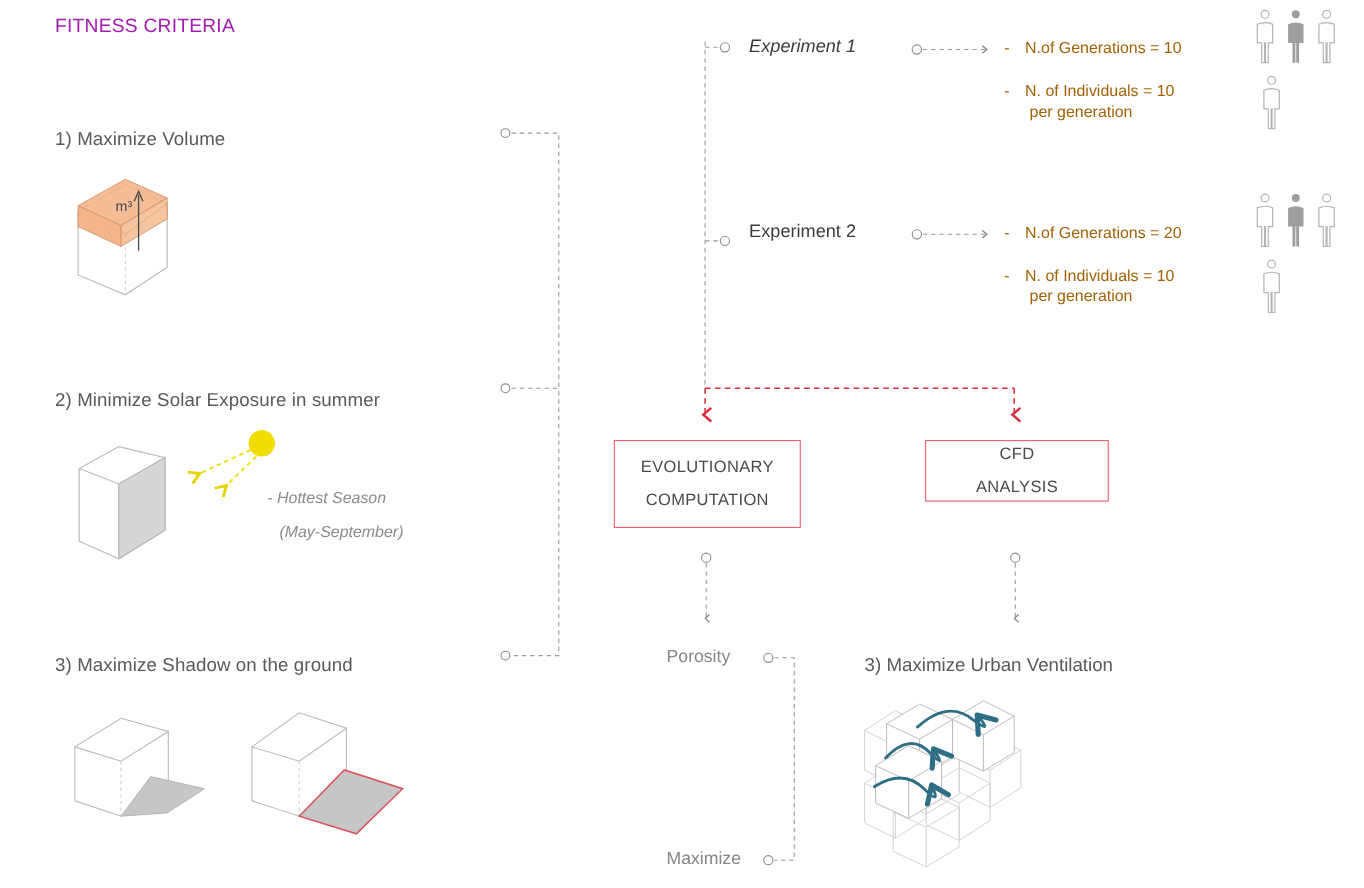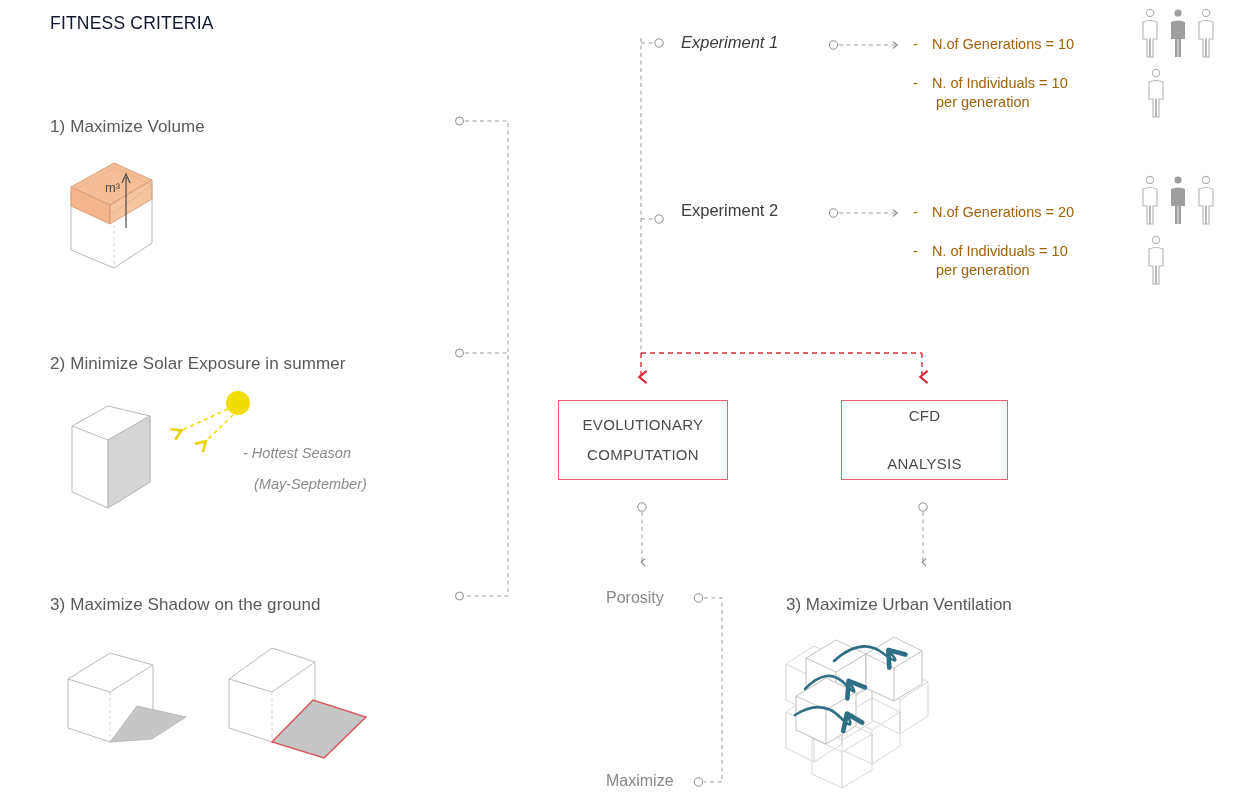--- a/index.html
+++ b/index.html
@@ -2,21 +2,21 @@
 <html><head>
 <meta charset="utf-8">
 <style>
   html,body{margin:0;padding:0;background:#ffffff;}
   body{
     width:1240px;height:807px;position:relative;overflow:hidden;
     font-family:"Liberation Sans","DejaVu Sans",sans-serif;
     background:#fff;
   }
   .t-title{
-    position:absolute;left:50px;top:13px;font-size:17.5px;color:#0f172a;
+    position:absolute;left:50px;top:13px;font-size:17.5px;color:#a21caf;
     letter-spacing:.2px;white-space:nowrap;text-align:right;
   }
   .t-crit{
     position:absolute;font-size:17px;color:#59595a;white-space:nowrap;
     letter-spacing:.1px;
   }
   .t-exp{
     position:absolute;font-size:16.5px;color:#3c3c3c;white-space:nowrap;
   }
   .t-param{
@@ -82,21 +82,21 @@
     <span>-</span>
     <span style="margin-left:10px;">N. of Individuals  = 10</span>
   </div>
   <div style="margin-left:23px;">per generation</div>
 </div>
 
 <div class="redbox" style="left:558px;top:400px;width:170px;height:80px;">
   <span>EVOLUTIONARY</span>
   <span>COMPUTATION</span>
 </div>
-<div class="redbox" style="left:841px;top:400px;width:167px;height:80px;justify-content:space-between;">
+<div class="redbox" style="left:841px;top:400px;width:167px;height:56px;">
   <span>CFD</span>
   <span>ANALYSIS</span>
 </div>
 
 <div class="t-out" style="left:606px;top:589px;text-align:center;">Porosity</div>
 <div class="t-out" style="left:606px;top:772px;">Maximize</div>
 
 <div class="t-vent" style="left:786px;top:595px;">3) Maximize Urban Ventilation</div>
 
 <div class="svgwrap">

